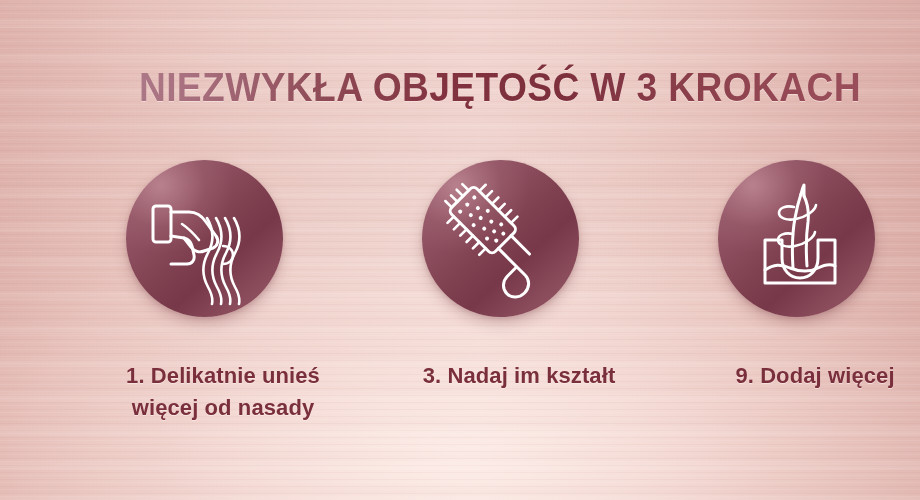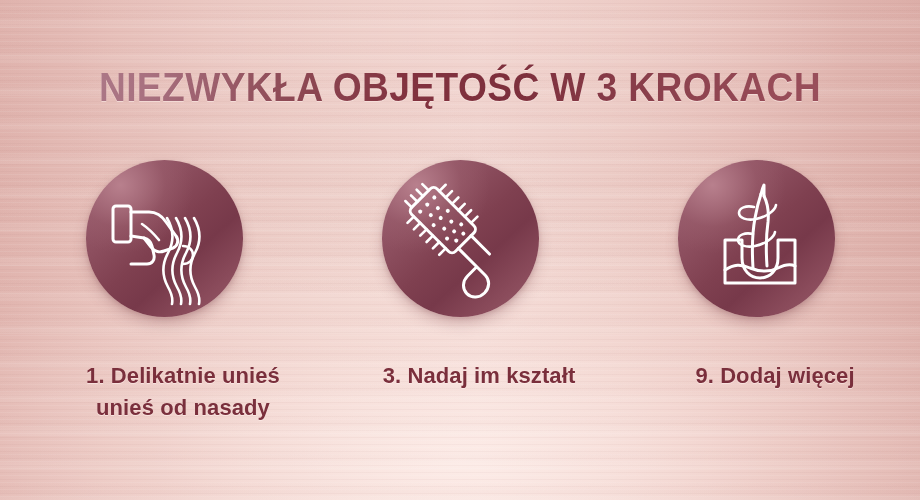--- a/index.html
+++ b/index.html
@@ -71,20 +71,21 @@
         rgba(190,135,130,0.045) 12px,
         rgba(255,248,245,0.00) 22px,
         rgba(255,248,245,0.00) 34px);
     opacity: 0.85;
   }
 
   .content {
     position: absolute;
     inset: 0;
     z-index: 3;
+    margin-left: 40px;
   }
 
   
   .title {
     position: absolute;
     top: 64px;
     left: 0;
     width: 920px;
     text-align: center;
     font-size: 40px;
@@ -290,21 +291,21 @@
         </svg>
       </div>
     </div>
 
   </div>
 
   <div class="captions">
 
     <div class="caption">
       <span class="l">1. Delikatnie unieś</span>
-      <span class="l">unieś od nasady</span>
+      <span class="l">więcej od nasady</span>
     </div>
 
     <div class="caption">
       <span class="l">3. Nadaj im kształt</span>
       <span class="l"></span>
     </div>
 
     <div class="caption">
       <span class="l">9. Dodaj więcej</span>
     </div>

